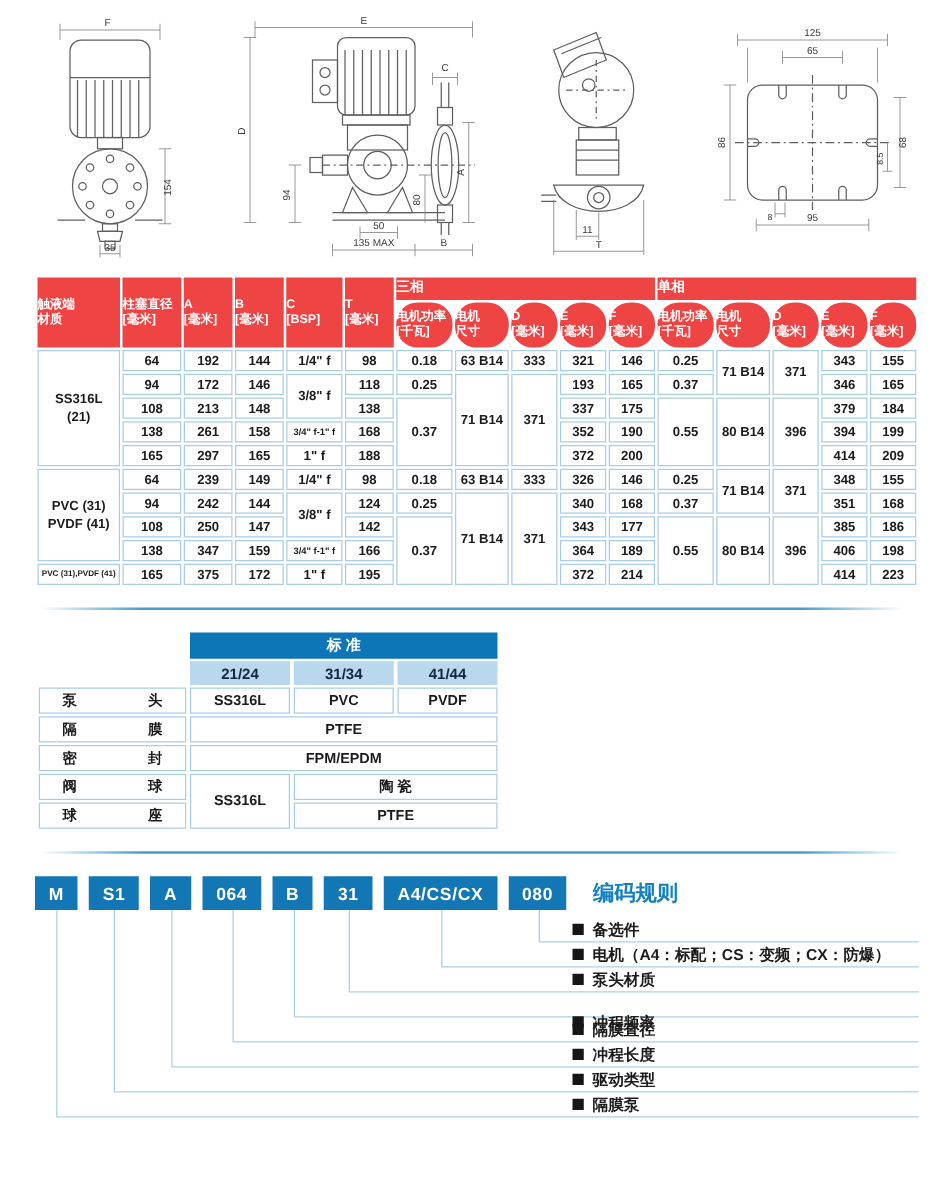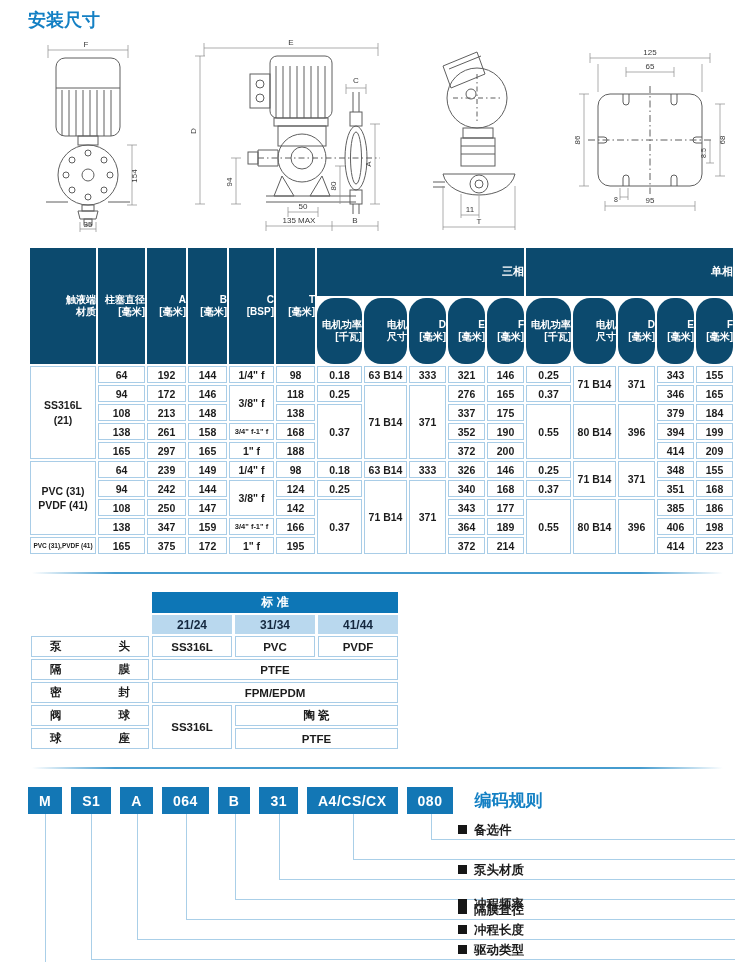--- a/index.html
+++ b/index.html
@@ -14,22 +14,22 @@
   
   .drawings{display:flex;justify-content:space-between;align-items:flex-start;height:200px;margin-top:2px;}
   .drawings svg{display:block;}
   .dw  line,.dw path,.dw rect,.dw circle,.dw ellipse,.dw polygon,.dw polyline{stroke:#5f5f5f;fill:none;stroke-width:1;}
   .dim line{stroke:#8a8a8a;stroke-width:0.7;}
   .dim text{fill:#3a3a3a;font-size:8px;stroke:none;font-family:"Liberation Sans","DejaVu Sans",sans-serif;}
   .dim .sm{font-size:7px;}
 
   
   table.main{border-collapse:separate;border-spacing:2px;width:707px;table-layout:fixed;margin-top:10px;}
-  table.main th{background:#0c4a6e;color:#fff;font-weight:bold;font-size:10px;line-height:1.2;
-    white-space:pre-line;padding:16px 0;text-align:right;}
+  table.main th{background:#ef4444;color:#fff;font-weight:bold;font-size:10px;line-height:1.2;
+    white-space:pre-line;padding:1px 0;text-align:left;}
   table.main th.gh{height:16px;font-size:11px;}
   table.main th.sh{height:34px;border-radius:17px;}
   table.main td{background:#fff;border:1px solid #a9cde7;text-align:center;font-weight:bold;
     color:#1c1c1c;font-size:10.5px;height:15px;padding:0;white-space:pre-line;}
   table.main td.mat{font-size:10.5px;line-height:1.35;}
   table.main td.small{font-size:7.5px;}
   table.main td.matsm{font-size:6.5px;}
 
   .sep{height:2px;margin:16px 12px 0 4px;border-radius:2px;
     background:linear-gradient(90deg,rgba(36,138,198,0),rgba(36,138,198,.85) 12%,rgba(36,138,198,.85) 88%,rgba(36,138,198,0));}
@@ -58,21 +58,20 @@
   .code-title{font-size:17px;font-weight:bold;color:#1480c4;align-self:center;margin-left:12px;}
   .cline{position:absolute;background:#aacfe8;}
   .clabel{position:absolute;left:430px;font-size:12.5px;font-weight:bold;color:#1c1c1c;white-space:nowrap;}
   .clabel .sq{display:inline-block;width:9px;height:9px;background:#161616;margin-right:7px;}
 </style>
 </head>
 <body>
 
 <div class="page">
 
-  <h1 class="page-title">安装尺寸</h1>
 
   <div class="drawings">
 
     <svg class="dw" width="122" height="198" viewBox="0 0 122 198">
       <g class="dim">
         <line x1="20" y1="14" x2="100" y2="14"></line>
           <line x1="20" y1="9" x2="20" y2="22"></line>
           <line x1="100" y1="9" x2="100" y2="22"></line>
         <text x="58" y="11" text-anchor="middle">F</text>
       </g>
@@ -339,21 +338,21 @@
         </tr>
         <tr>
           <td>94</td>
           <td>172</td>
           <td>146</td>
           <td rowspan="2">3/8" f</td>
           <td>118</td>
           <td>0.25</td>
           <td rowspan="4">71 B14</td>
           <td rowspan="4">371</td>
-          <td>276</td>
+          <td>193</td>
           <td>165</td>
           <td>0.37</td>
           <td>346</td>
           <td>165</td>
         </tr>
         <tr>
           <td>108</td>
           <td>213</td>
           <td>148</td>
           <td>138</td>
@@ -529,20 +528,21 @@
       <div class="code-box">A4/CS/CX</div>
       <div class="code-box">080</div>
       <div class="code-title">编码规则</div>
     </div>
 
 <div class="cline" style="left: 403px; top: 27px; width: 1px; height: 25px;"></div>
     <div class="cline" style="left: 403px; top: 52px; width: 304px; height: 1px;"></div>
     <div class="clabel" style="top: 35px;"><span class="sq"></span><span>备选件</span></div>
     <div class="cline" style="left: 325px; top: 27px; width: 1px; height: 45px;"></div>
     <div class="cline" style="left: 325px; top: 72px; width: 382px; height: 1px;"></div>
+    <div class="clabel" style="top: 55px;"><span class="sq"></span><span>电机（A4：标配；CS：变频；CX：防爆）</span></div>
     <div class="cline" style="left: 251px; top: 27px; width: 1px; height: 65px;"></div>
     <div class="cline" style="left: 251px; top: 92px; width: 456px; height: 1px;"></div>
     <div class="clabel" style="top: 75px;"><span class="sq"></span><span>泵头材质</span></div>
     <div class="cline" style="left: 207px; top: 27px; width: 1px; height: 85px;"></div>
     <div class="cline" style="left: 207px; top: 112px; width: 500px; height: 1px;"></div>
     <div class="clabel" style="top: 109px;"><span class="sq"></span><span>冲程频率</span></div>
     <div class="cline" style="left: 158px; top: 27px; width: 1px; height: 105px;"></div>
     <div class="cline" style="left: 158px; top: 132px; width: 549px; height: 1px;"></div>
     <div class="clabel" style="top: 115px; text-align: center;"><span class="sq"></span><span>隔膜直径</span></div>
     <div class="cline" style="left: 109px; top: 27px; width: 1px; height: 125px;"></div>

